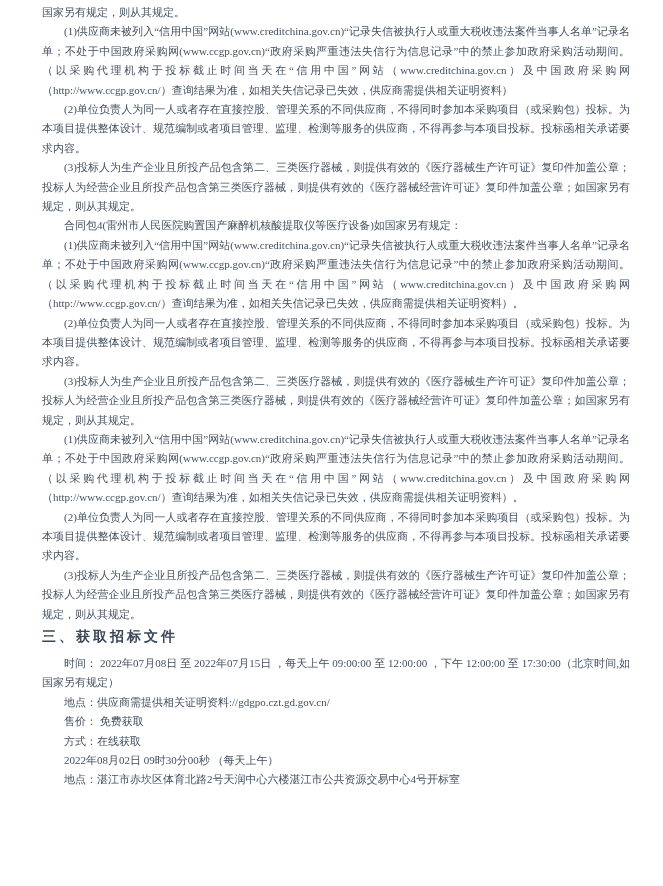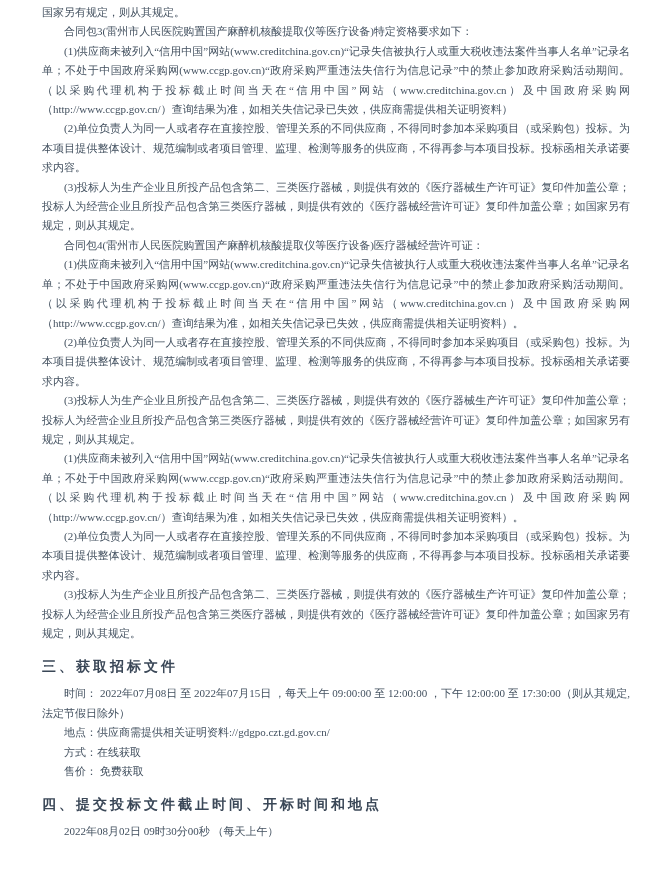--- a/index.html
+++ b/index.html
@@ -30,41 +30,40 @@
   }
   .para.indent {
     text-indent: 22px;
   }
   .heading {
     font-size: 14px;
     line-height: 21px;
     letter-spacing: 3px;
     font-weight: 600;
     color: #3a4757;
-    margin: 13px 0 7px 0;
+    margin: 2px 0 7px 0;
   }
 </style>
 </head>
 <body>
 
 <main class="page">
   <div>
       <div class="para">国家另有规定，则从其规定。</div>
-      <div class="para indent">合同包3(雷州市人民医院购置国产麻醉机核酸提取仪等医疗设备)特定资格要求如下：</div>
       <div class="para indent">(1)供应商未被列入“信用中国”网站(www.creditchina.gov.cn)“记录失信被执行人或重大税收违法案件当事人名单”记录名单；不处于中国政府采购网(www.ccgp.gov.cn)“政府采购严重违法失信行为信息记录”中的禁止参加政府采购活动期间。（以采购代理机构于投标截止时间当天在“信用中国”网站（www.creditchina.gov.cn）及中国政府采购网（http://www.ccgp.gov.cn/）查询结果为准，如相关失信记录已失效，供应商需提供相关证明资料）</div>
       <div class="para indent">(2)单位负责人为同一人或者存在直接控股、管理关系的不同供应商，不得同时参加本采购项目（或采购包）投标。为本项目提供整体设计、规范编制或者项目管理、监理、检测等服务的供应商，不得再参与本项目投标。投标函相关承诺要求内容。</div>
       <div class="para indent">(3)投标人为生产企业且所投产品包含第二、三类医疗器械，则提供有效的《医疗器械生产许可证》复印件加盖公章；投标人为经营企业且所投产品包含第三类医疗器械，则提供有效的《医疗器械经营许可证》复印件加盖公章；如国家另有规定，则从其规定。</div>
-      <div class="para indent">合同包4(雷州市人民医院购置国产麻醉机核酸提取仪等医疗设备)医疗器械经营许可证：</div>
+      <div class="para indent">合同包4(雷州市人民医院购置国产麻醉机核酸提取仪等医疗设备)如国家另有规定：</div>
       <div class="para indent">(1)供应商未被列入“信用中国”网站(www.creditchina.gov.cn)“记录失信被执行人或重大税收违法案件当事人名单”记录名单；不处于中国政府采购网(www.ccgp.gov.cn)“政府采购严重违法失信行为信息记录”中的禁止参加政府采购活动期间。（以采购代理机构于投标截止时间当天在“信用中国”网站（www.creditchina.gov.cn）及中国政府采购网（http://www.ccgp.gov.cn/）查询结果为准，如相关失信记录已失效，供应商需提供相关证明资料）。</div>
       <div class="para indent">(2)单位负责人为同一人或者存在直接控股、管理关系的不同供应商，不得同时参加本采购项目（或采购包）投标。为本项目提供整体设计、规范编制或者项目管理、监理、检测等服务的供应商，不得再参与本项目投标。投标函相关承诺要求内容。</div>
       <div class="para indent">(3)投标人为生产企业且所投产品包含第二、三类医疗器械，则提供有效的《医疗器械生产许可证》复印件加盖公章；投标人为经营企业且所投产品包含第三类医疗器械，则提供有效的《医疗器械经营许可证》复印件加盖公章；如国家另有规定，则从其规定。</div>
       <div class="para indent">(1)供应商未被列入“信用中国”网站(www.creditchina.gov.cn)“记录失信被执行人或重大税收违法案件当事人名单”记录名单；不处于中国政府采购网(www.ccgp.gov.cn)“政府采购严重违法失信行为信息记录”中的禁止参加政府采购活动期间。（以采购代理机构于投标截止时间当天在“信用中国”网站（www.creditchina.gov.cn）及中国政府采购网（http://www.ccgp.gov.cn/）查询结果为准，如相关失信记录已失效，供应商需提供相关证明资料）。</div>
       <div class="para indent">(2)单位负责人为同一人或者存在直接控股、管理关系的不同供应商，不得同时参加本采购项目（或采购包）投标。为本项目提供整体设计、规范编制或者项目管理、监理、检测等服务的供应商，不得再参与本项目投标。投标函相关承诺要求内容。</div>
       <div class="para indent">(3)投标人为生产企业且所投产品包含第二、三类医疗器械，则提供有效的《医疗器械生产许可证》复印件加盖公章；投标人为经营企业且所投产品包含第三类医疗器械，则提供有效的《医疗器械经营许可证》复印件加盖公章；如国家另有规定，则从其规定。</div>
       <div class="heading">三、获取招标文件</div>
-      <div class="para indent">时间：  2022年07月08日 至 2022年07月15日 ，每天上午 09:00:00 至 12:00:00 ，下午 12:00:00 至 17:30:00（则从其规定,法定节假日除外）</div>
+      <div class="para indent">时间：  2022年07月08日 至 2022年07月15日 ，每天上午 09:00:00 至 12:00:00 ，下午 12:00:00 至 17:30:00（北京时间,如国家另有规定）</div>
       <div class="para indent">地点：供应商需提供相关证明资料://gdgpo.czt.gd.gov.cn/</div>
+      <div class="para indent">售价：  免费获取</div>
       <div class="para indent">方式：在线获取</div>
-      <div class="para indent">售价：  免费获取</div>
-      <div class="heading">四、提交投标文件截止时间、开标时间和地点</div>
       <div class="para indent">2022年08月02日  09时30分00秒  （每天上午）</div>
+      <div class="para indent">地点：湛江市赤坎区体育北路2号天润中心六楼湛江市公共资源交易中心4号开标室</div>
     </div>
 </main>
 
 </body></html>

